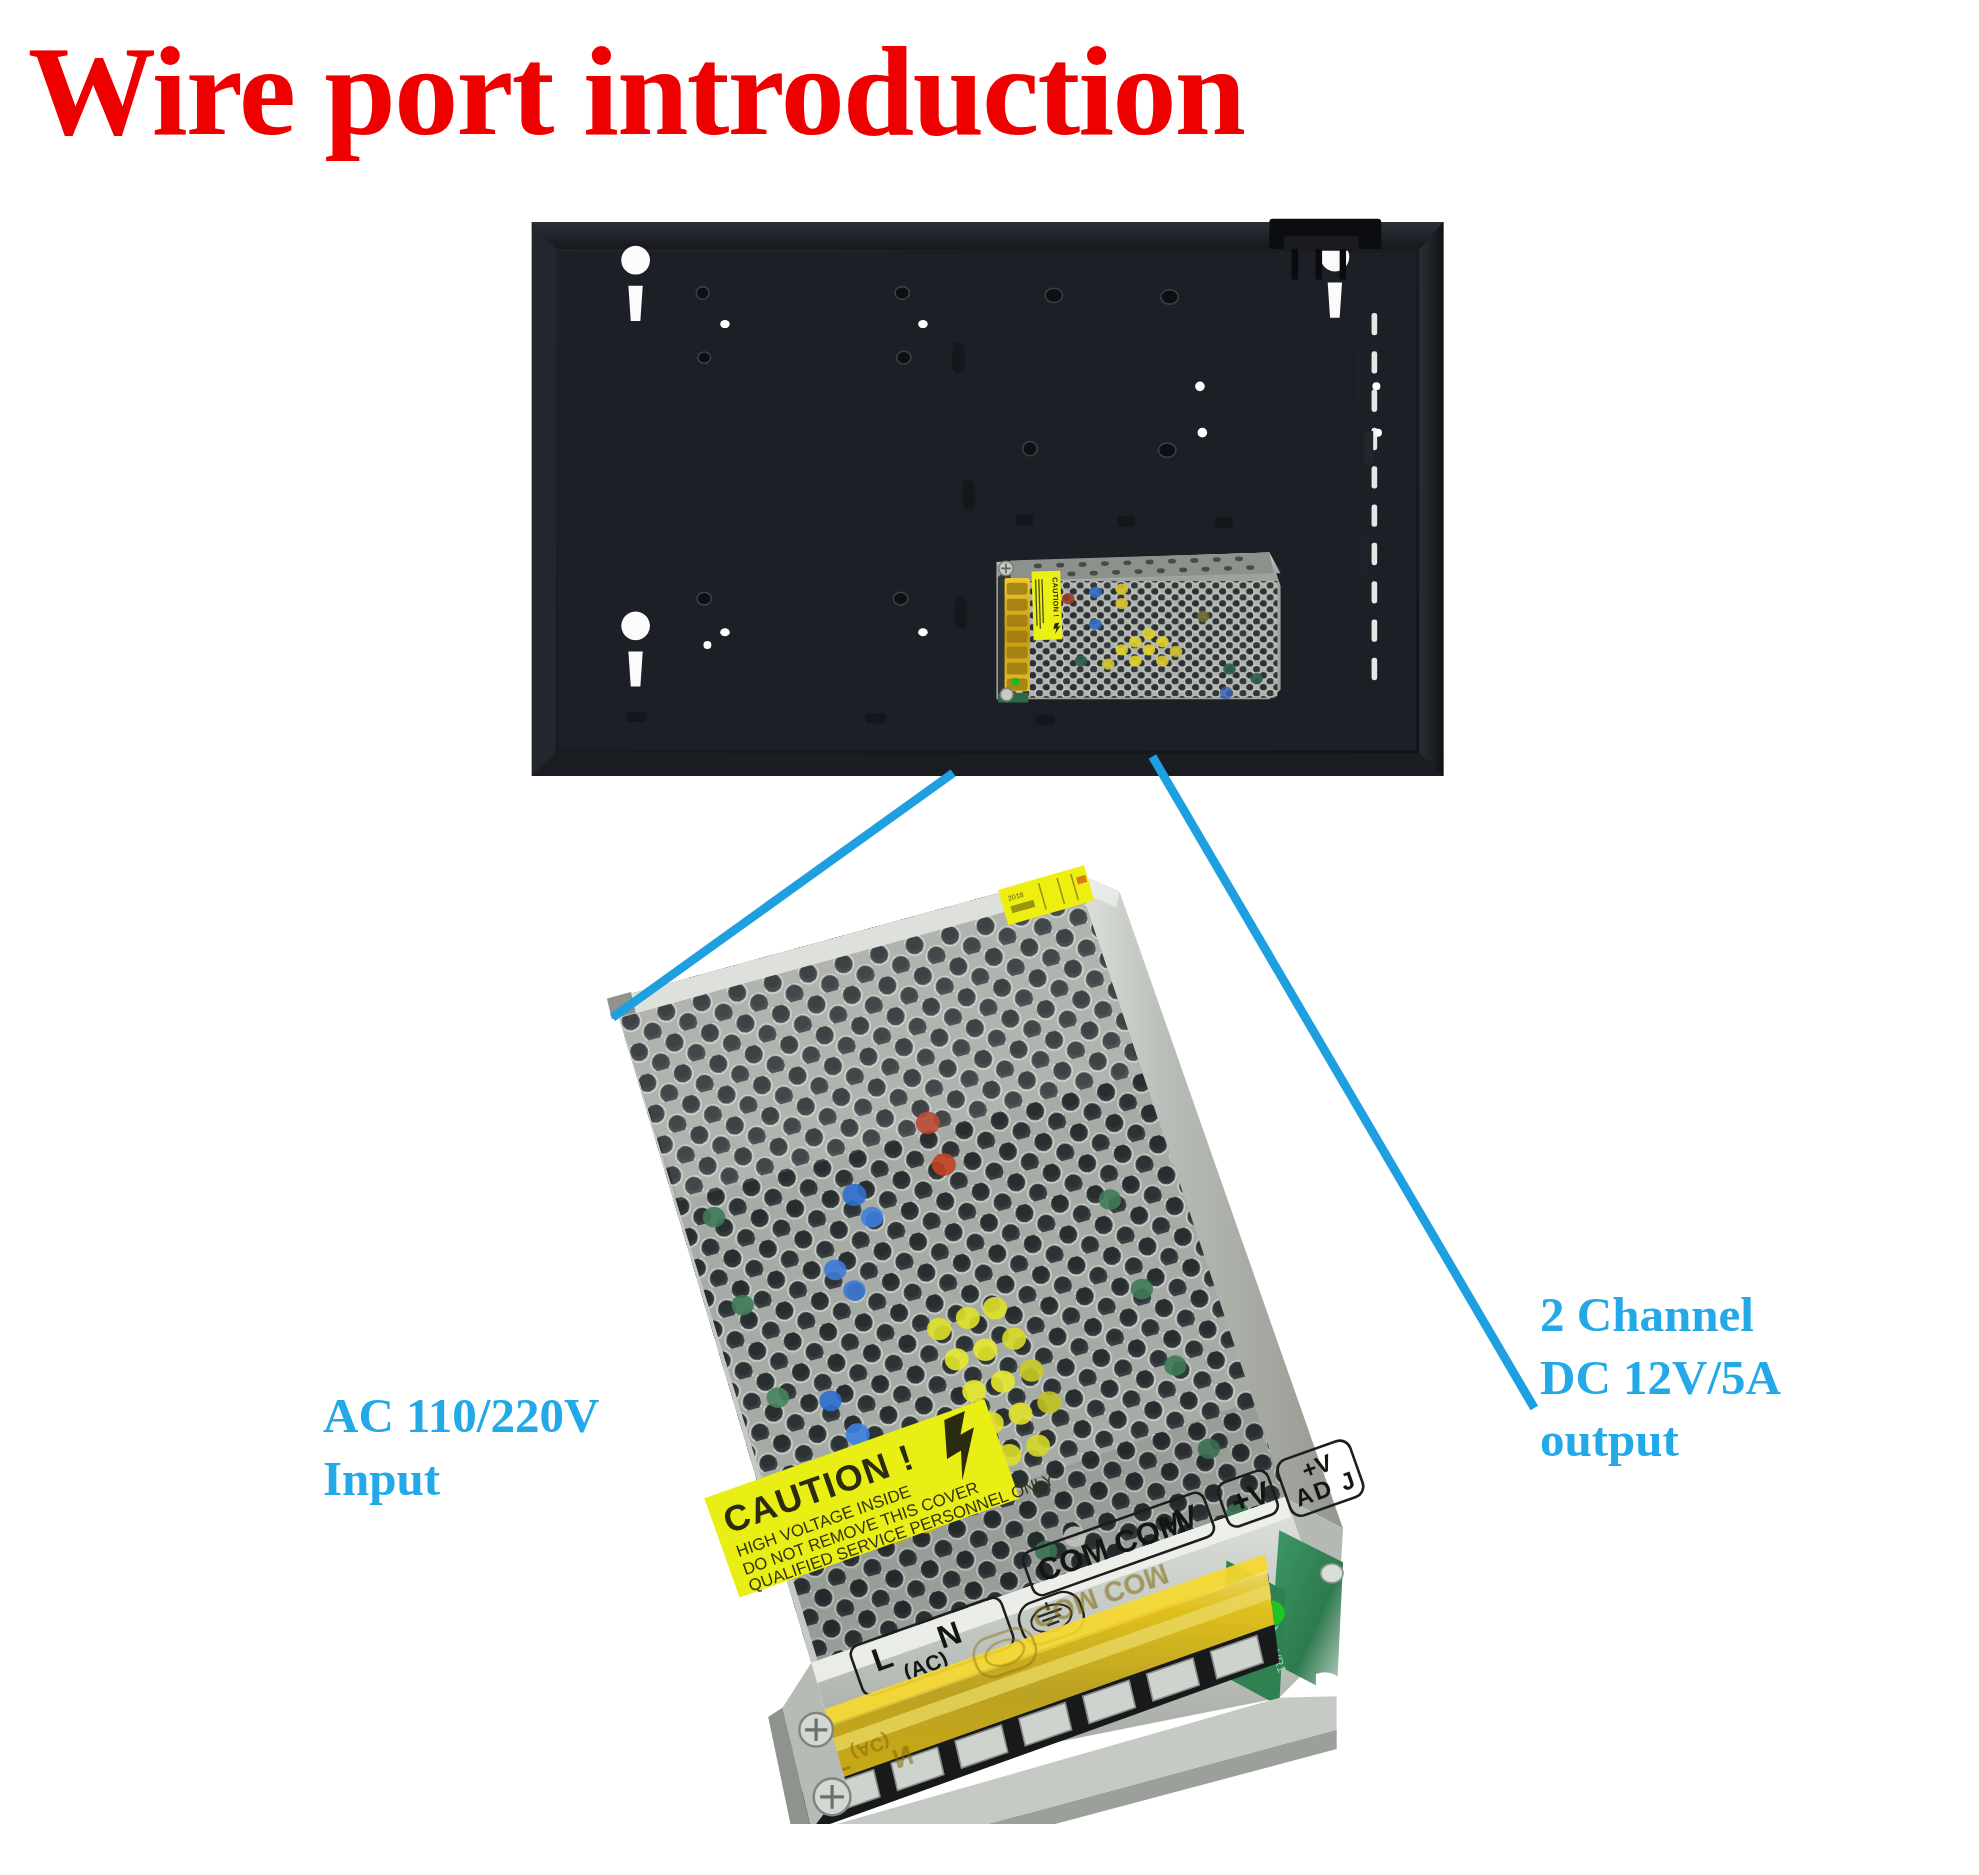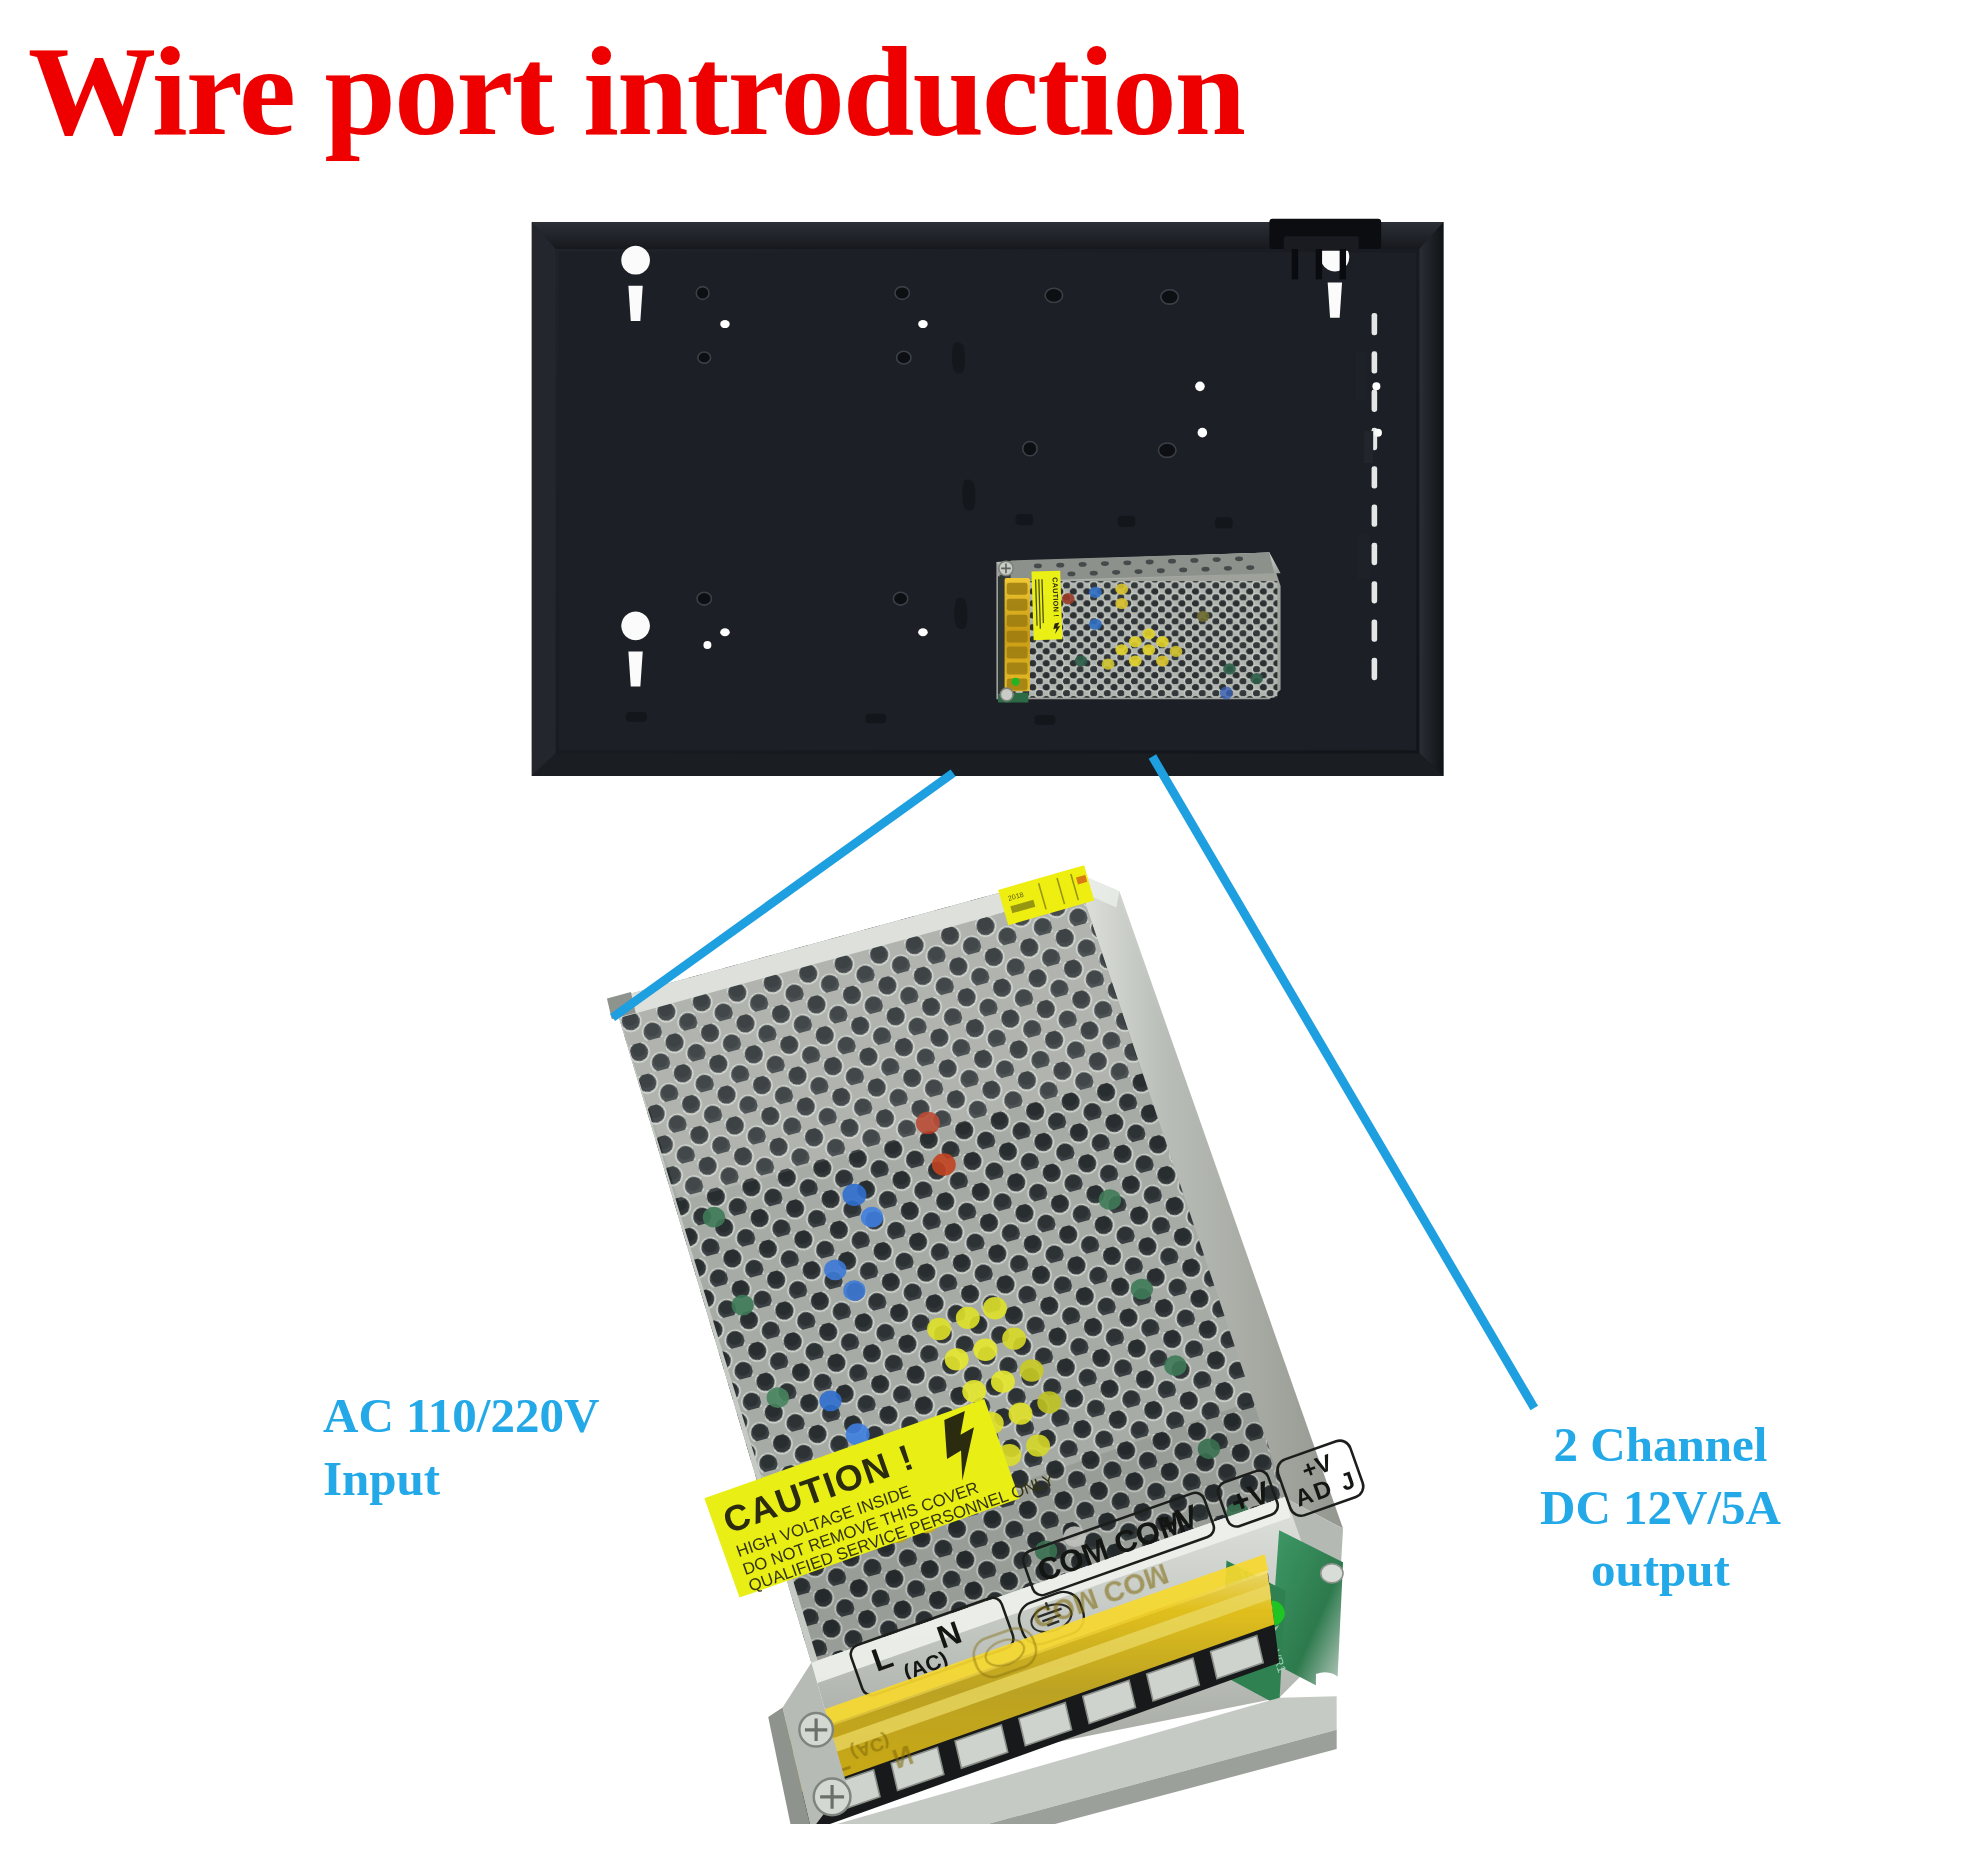--- a/index.html
+++ b/index.html
@@ -28,21 +28,21 @@
   .lbl{
     position:absolute;
     font-family:"Liberation Serif", serif;
     font-weight:bold;
     color:#23a9e8;
     font-size:49px;
     line-height:1.28;
     white-space:pre-line;
   }
   #label-ac-input{left:323px; top:1385px;}
-  #label-dc-output{left:1540px; top:1414px;text-align:center;}
+  #label-dc-output{left:1540px; top:1284px;}
 
   
   svg.layer{position:absolute;left:0;top:0;width:1979px;height:1875px;overflow:visible;}
   svg.layer *{shape-rendering:geometricPrecision;}
 
   
   #enclosure-photo{
     position:absolute;
     left:527px; top:217px; width:926px; height:583px;
   }

